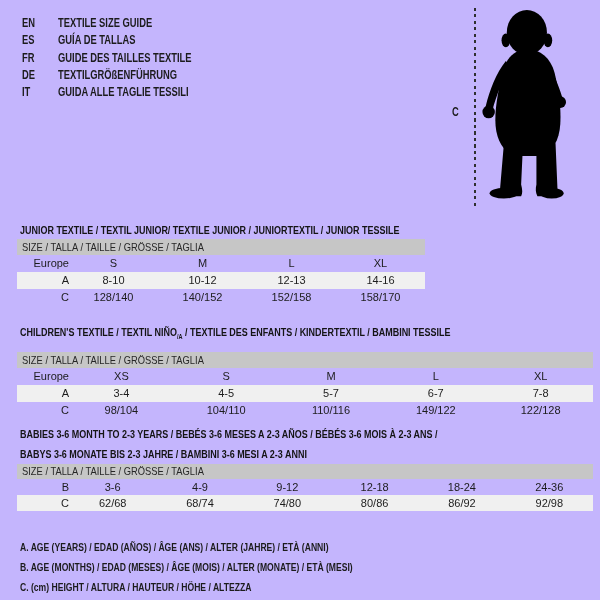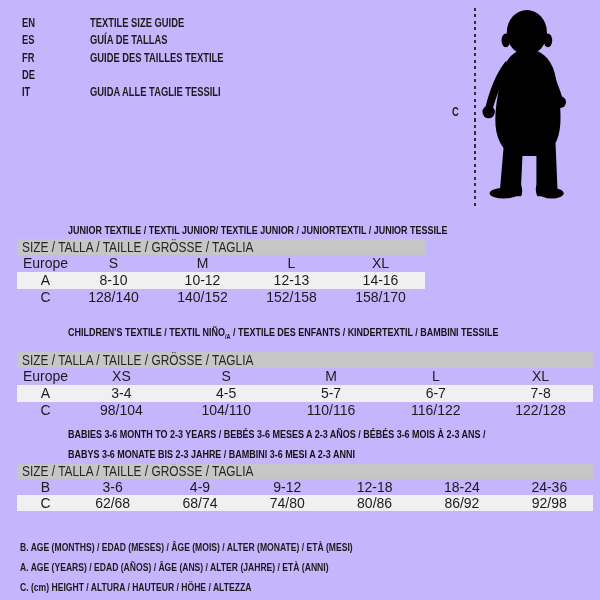--- a/index.html
+++ b/index.html
@@ -8,37 +8,37 @@
     font-family:"Liberation Sans","DejaVu Sans",sans-serif;color:#1c1c1c;
   }
   
   .cond-b{display:inline-block;transform:scaleX(0.78);transform-origin:left center;white-space:nowrap;}
   .cond-r{display:inline-block;transform:scaleX(0.85);transform-origin:left center;white-space:nowrap;}
 
   
   .langs{position:absolute;left:22px;top:15px;font-weight:bold;font-size:12px;}
   .lang-row{height:17.3px;line-height:17.3px;display:flex;}
   .lang-code{width:36px;flex:0 0 36px;}
-  .lang-label{flex:1;margin-left:32px;}
+  .lang-label{flex:1;}
 
   
   .dotline{
     position:absolute;left:474px;top:8px;width:2px;height:200px;
     background:repeating-linear-gradient(to bottom,#2f2f2f 0px,#2f2f2f 3px,transparent 3px,transparent 6.5px);
   }
   .measure-c{position:absolute;left:452px;top:105px;font-weight:bold;font-size:12px;}
   .baby{position:absolute;left:481px;top:8px;width:86px;height:196px;}
 
   
-  .sec-title{position:absolute;left:20px;font-weight:bold;font-size:11.5px;line-height:19.5px;white-space:nowrap;color:#141414;margin-left:48px;}
-
-  
-  .size-table{position:absolute;border-collapse:collapse;table-layout:fixed;font-size:14px;color:#1c1c1c;}
+  .sec-title{position:absolute;left:20px;font-weight:bold;font-size:11.5px;line-height:19.5px;white-space:nowrap;color:#141414;}
+
+  
+  .size-table{position:absolute;border-collapse:collapse;table-layout:fixed;font-size:11px;color:#1c1c1c;}
   .size-table td{padding:0;margin:0;text-align:center;height:17px;line-height:17px;white-space:nowrap;overflow:hidden;}
-  .size-table td.lab{text-align:center;padding-left:5px;}
+  .size-table td.lab{text-align:right;padding-left:5px;}
   .size-table tr.hdr td{background:#c6c6c6;text-align:left;padding-left:5px;height:16px;line-height:16px;color:#262626;}
   .size-table tr.shade td{background:#f0f0f0;}
   .size-table.t3 td{height:16px;line-height:16px;}
   .size-table.t3 tr.hdr td{height:15px;line-height:15px;}
   sub.ttl-sub{font-size:0.62em;}
 
   
   .legend{position:absolute;left:20px;top:537px;font-weight:bold;font-size:11px;}
   .legend-line{height:20px;line-height:20px;}
 </style>
@@ -55,20 +55,21 @@
     <div class="lang-row">
       <span class="lang-code"><span class="cond-b">ES</span></span>
       <span class="lang-label"><span class="cond-b">GUÍA DE TALLAS</span></span>
     </div>
     <div class="lang-row">
       <span class="lang-code"><span class="cond-b">FR</span></span>
       <span class="lang-label"><span class="cond-b">GUIDE DES TAILLES TEXTILE</span></span>
     </div>
     <div class="lang-row">
       <span class="lang-code"><span class="cond-b">DE</span></span>
+      <span class="lang-label"><span class="cond-b">TEXTILGRÖßENFÜHRUNG</span></span>
     </div>
     <div class="lang-row">
       <span class="lang-code"><span class="cond-b">IT</span></span>
       <span class="lang-label"><span class="cond-b">GUIDA ALLE TAGLIE TESSILI</span></span>
     </div>
   </div>
 
   <div class="measure-c cond-b">C</div>
   <div class="dotline"></div>
   <svg class="baby" viewBox="0 0 90 200" preserveAspectRatio="none" aria-hidden="true">
@@ -157,21 +158,21 @@
         <td>4-5</td>
         <td>5-7</td>
         <td>6-7</td>
         <td>7-8</td>
       </tr>
       <tr>
         <td class="lab">C</td>
         <td>98/104</td>
         <td>104/110</td>
         <td>110/116</td>
-        <td>116/122</td>
+        <td>149/122</td>
         <td>122/128</td>
       </tr>
     </tbody>
   </table>
 
   <div class="sec-title" style="top:425px">
     <div><span class="cond-b">BABIES 3-6 MONTH TO 2-3 YEARS / BEBÉS 3-6 MESES A 2-3 AÑOS / BÉBÉS 3-6 MOIS À 2-3 ANS /</span></div>
     <div><span class="cond-b">BABYS 3-6 MONATE BIS 2-3 JAHRE / BAMBINI 3-6 MESI A 2-3 ANNI</span></div>
   </div>
   <table class="size-table t3" style="left:17px;top:464px;width:576px">
@@ -203,18 +204,18 @@
         <td>68/74</td>
         <td>74/80</td>
         <td>80/86</td>
         <td>86/92</td>
         <td>92/98</td>
       </tr>
     </tbody>
   </table>
 
   <div class="legend">
+    <div class="legend-line"><span class="cond-b">A. AGE (YEARS) / EDAD (AÑOS) / ÂGE (ANS) / ALTER (JAHRE) / ETÀ (ANNI)</span></div>
     <div class="legend-line"><span class="cond-b">B. AGE (MONTHS) / EDAD (MESES) / ÂGE (MOIS) / ALTER (MONATE) / ETÀ (MESI)</span></div>
-    <div class="legend-line"><span class="cond-b">A. AGE (YEARS) / EDAD (AÑOS) / ÂGE (ANS) / ALTER (JAHRE) / ETÀ (ANNI)</span></div>
     <div class="legend-line"><span class="cond-b">C. (cm) HEIGHT / ALTURA / HAUTEUR / HÖHE / ALTEZZA</span></div>
   </div>
 
 </div>
 
 </body></html>

